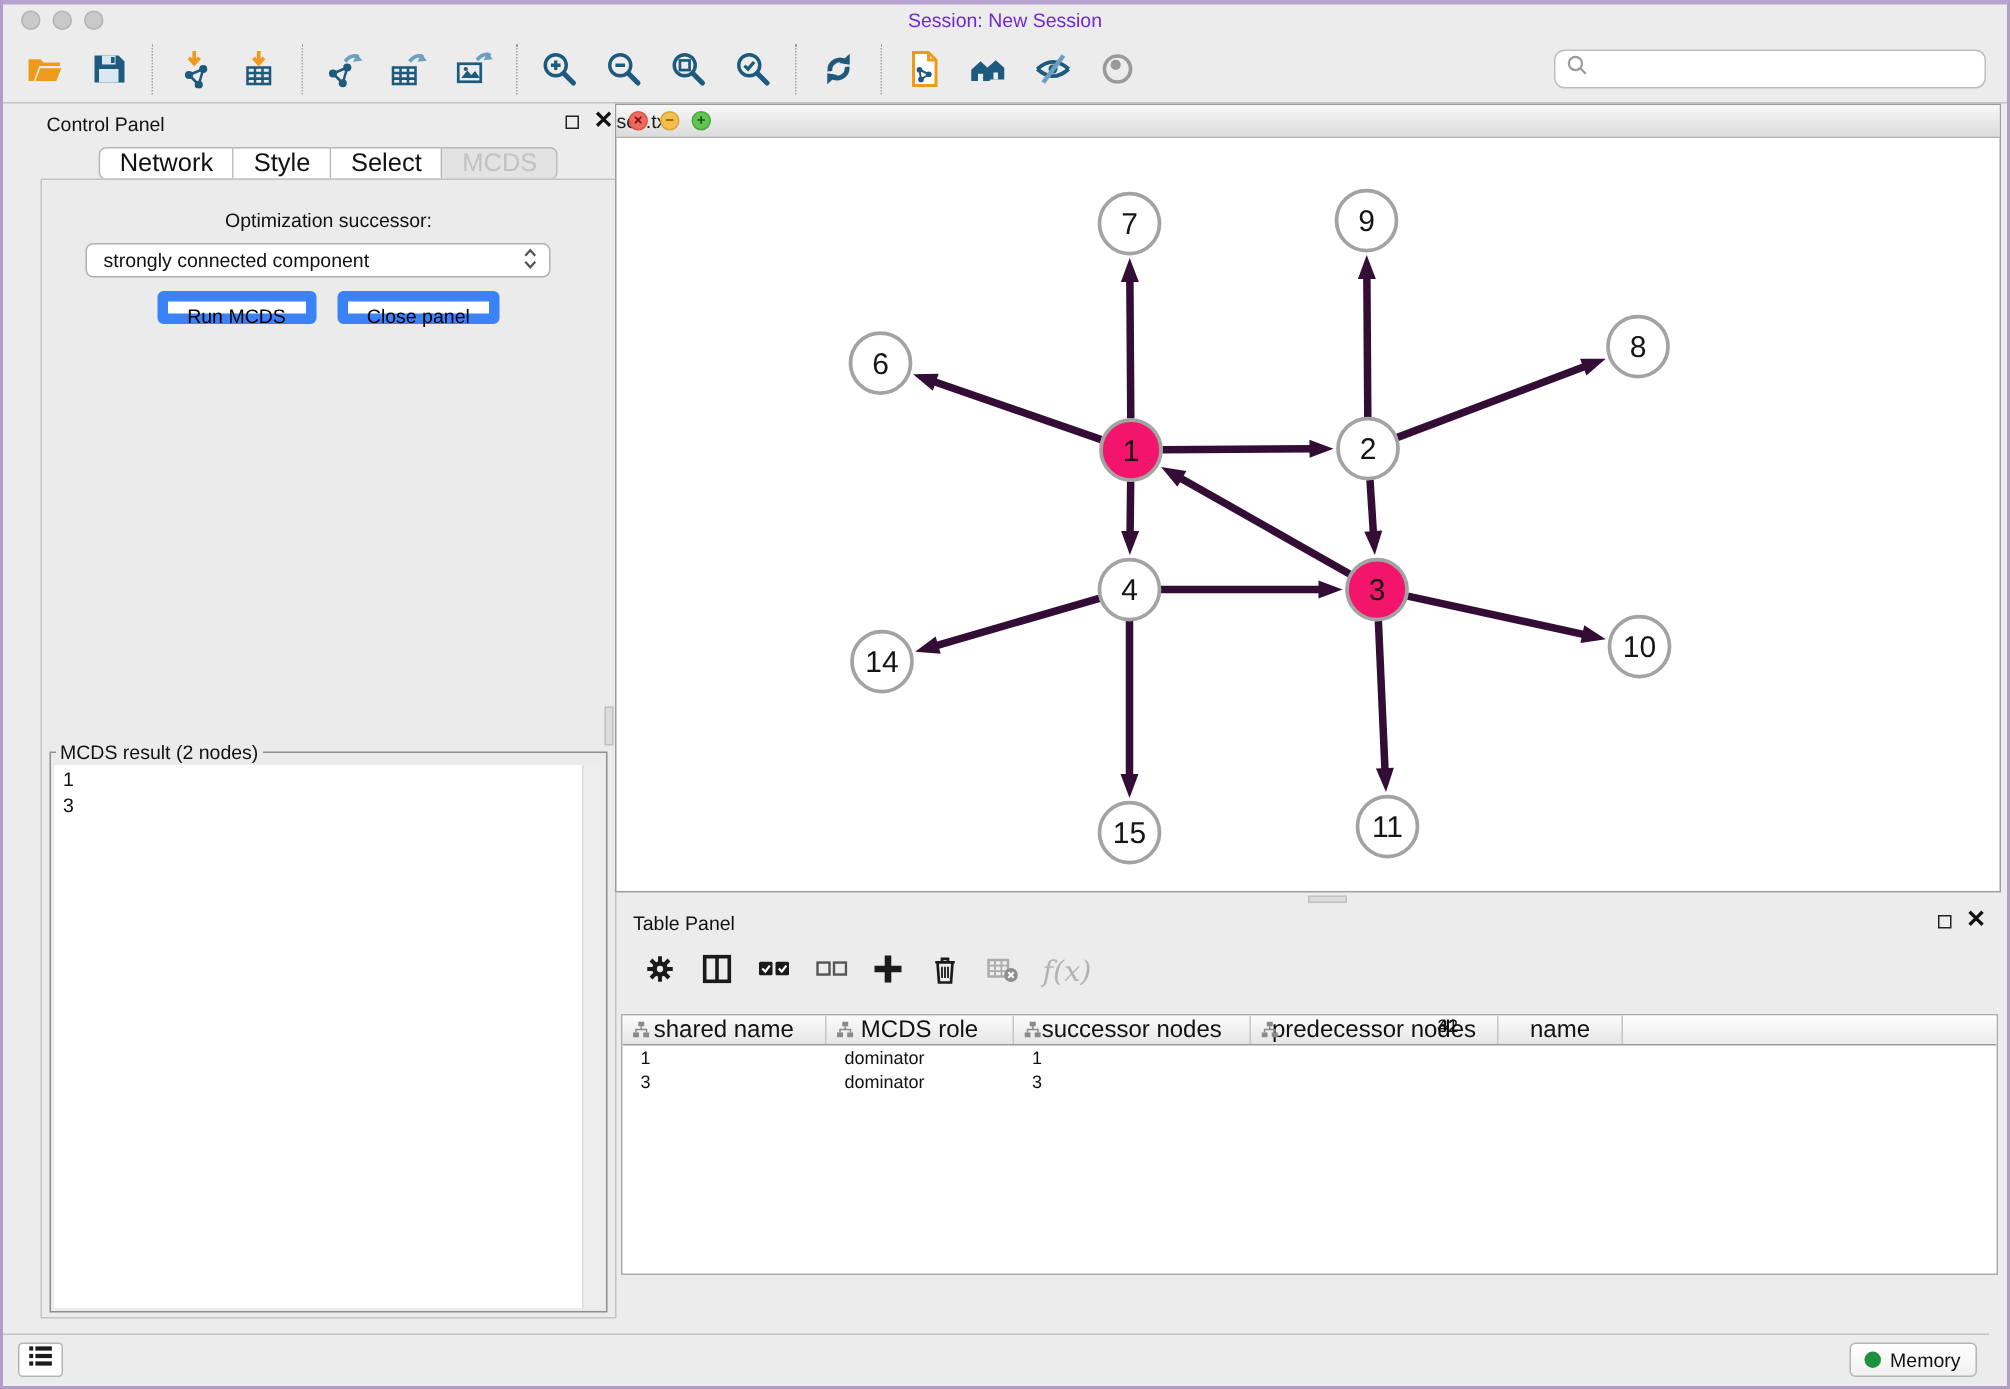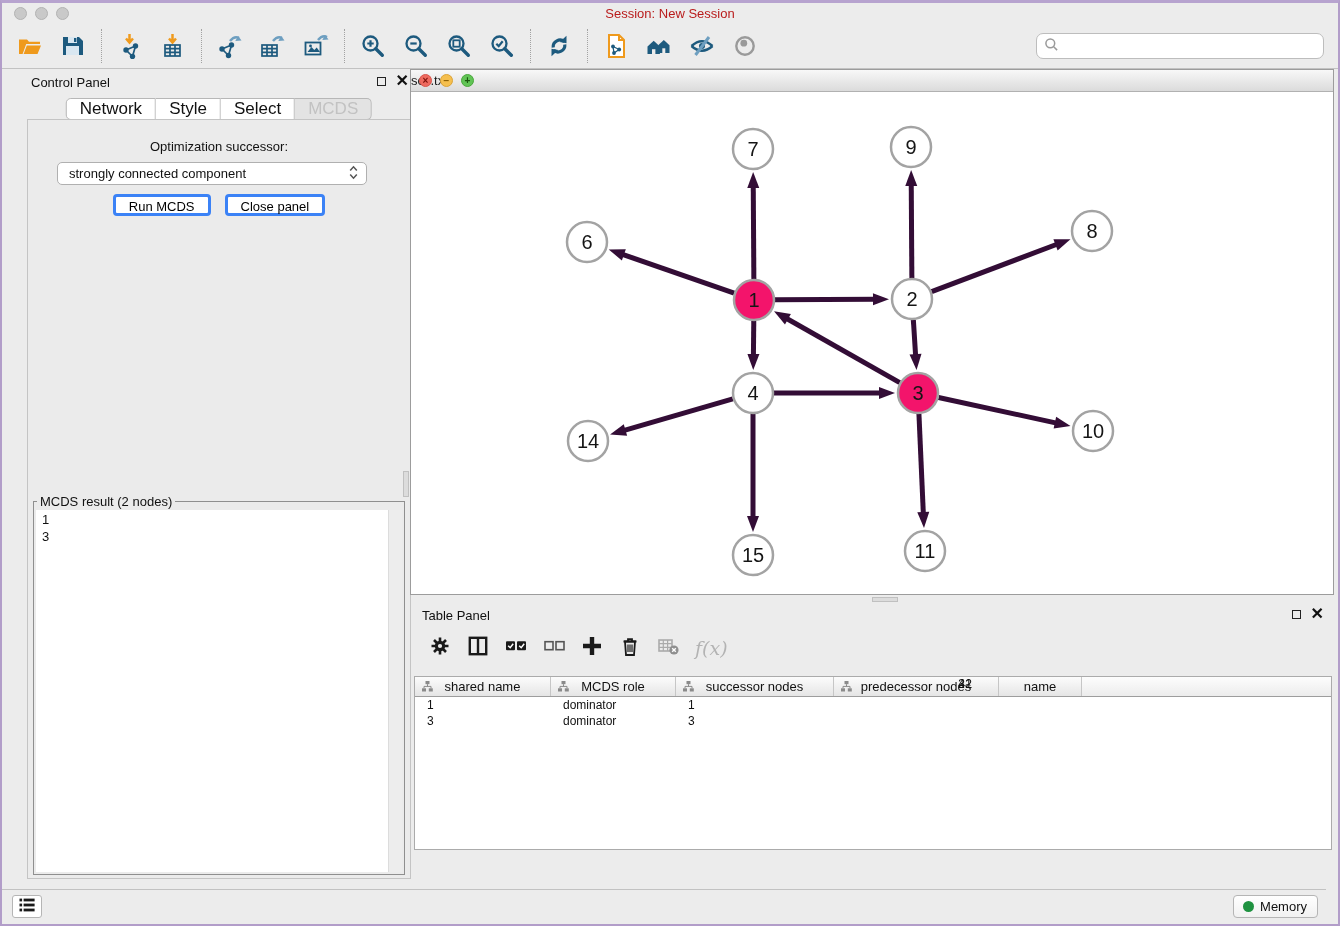--- a/index.html
+++ b/index.html
@@ -5,21 +5,21 @@
   html,body{margin:0;padding:0}
   body{
     position:relative;width:1340px;height:926px;box-sizing:border-box;
     background:#ececec;border:2px solid #b29dc9;border-top:3px solid #b7a3cf;
     overflow:hidden;font-family:"Liberation Sans",sans-serif;color:#111;
   }
   
   .titlebar{position:absolute;top:0;left:0;right:0;height:21px}
   .lights{position:absolute;left:12px;top:4px;display:flex;gap:8px}
   .light{width:13px;height:13px;border-radius:50%;background:#c9c9c9;border:1px solid #b3b3b3;box-sizing:border-box}
-  .wtitle{text-align:center;line-height:22px;font-size:13px;color:#b91c1c}
+  .wtitle{text-align:center;line-height:22px;font-size:13px;color:#6d28d9}
   .toolbar{position:absolute;top:21px;left:0;right:0;height:45px;border-bottom:1px solid #c2c2c2;
     display:flex;align-items:center;padding:0 10px;box-sizing:border-box}
   .tgroup{display:flex;align-items:center;gap:7px}
   .tsep{width:0;height:34px;border-left:1px dotted #a2a2a2;margin:0 10px}
   .tbtn{width:36px;height:38px;display:flex;align-items:center;justify-content:center}
   .search{margin-left:auto;margin-right:4px;width:288px;height:26px;background:#fff;border:1px solid #bdbdbd;
     border-radius:7px;display:flex;align-items:center;padding:0 7px;box-sizing:border-box;gap:4px}
   .search input{border:none;outline:none;flex:1;font-size:13px;background:transparent;font-family:"Liberation Sans",sans-serif}
   
   .main{position:absolute;top:66px;left:0;right:0;bottom:34px}
@@ -35,21 +35,21 @@
     border:1px solid #b7b7b7;border-left:none;color:#111;white-space:nowrap}
   .seg:first-child{border-left:1px solid #b7b7b7;border-radius:5px 0 0 5px}
   .seg:last-child{border-radius:0 5px 5px 0}
   .seg.active{background:#e3e3e3;color:#c2c2c2}
   .cbody{position:absolute;top:50px;left:8px;right:8px;bottom:11px;background:#ebebeb;border:1px solid #c4c4c4;box-sizing:border-box}
   .opt-label{margin-top:19px;text-align:center;font-size:13px}
   .opt-select{position:absolute;left:29px;top:42px;width:310px;height:23px;background:#fff;border:1px solid #b0b0b0;
     border-radius:5px;box-sizing:border-box;display:flex;align-items:center;font-size:13px;padding:0 8px 0 11px}
   .opt-select .val{flex:1}
   .btn-row{position:absolute;top:74px;width:100%;display:flex;justify-content:center;gap:14px}
-  .btn{height:22px;line-height:20px;padding:0 13px;background:#fff;border:3px solid #3b82f6;border-radius:4px;font-size:13px;box-sizing:border-box}
+  .btn{height:22px;line-height:20px;padding:0 13px;background:#fff;border:7px solid #3b82f6;border-radius:4px;font-size:13px;box-sizing:border-box}
   fieldset.result{position:absolute;left:5px;right:5px;top:374px;bottom:3px;border:1px solid #8f8f8f;margin:0;padding:1px 2px 2px 2px;background:#ebebeb}
   fieldset.result legend{font-size:13px;padding:0 3px;margin-left:1px}
   .result-inner{width:100%;height:100%;background:#fff;position:relative;box-sizing:border-box;
     font-size:13px;line-height:17px;padding:1px 6px;white-space:pre}
   .result-scroll{position:absolute;top:0;right:0;bottom:0;width:13px;background:#ededed;border-left:1px solid #dcdcdc}
   
   .vsplit{position:absolute;left:400px;top:0;width:8px;height:100%}
   .vhandle{position:absolute;top:402px;left:1px;width:4px;height:24px;background:#dcdcdc;border:1px solid #c0c0c0}
   .hsplit{position:absolute;top:526px;left:0;right:0;height:7px}
   .hhandle{position:absolute;left:50%;top:2px;width:24px;height:3px;background:#dcdcdc;border:1px solid #c0c0c0}
@@ -63,21 +63,21 @@
   .nl-yellow{background:#f5bf4e;border:1px solid #dba338;color:#8a5d00}
   .nl-green{background:#61c455;border:1px solid #4aa73c;color:#1a570e}
   .net-name{text-align:left;line-height:21px;font-size:13px;color:#1a1a1a}
   #graph{position:absolute;top:21px;left:0}
   
   .tablepanel{position:absolute;top:533px;left:0;right:0;bottom:0}
   .ttoolbar{position:absolute;top:26px;left:4px;height:40px;display:flex;align-items:center;gap:16px;padding-left:15px}
   .fx{font-family:"DejaVu Serif",serif;font-style:italic;font-size:19px;color:#b3b3b3}
   .tframe{position:absolute;top:74px;left:4px;right:2px;height:174px;background:#fff;border:1px solid #ababab;box-sizing:border-box;overflow:hidden}
   .thead{display:flex;height:19px;border-bottom:1px solid #9d9d9d;background:linear-gradient(#fcfcfc,#e5e5e5)}
-  .th{position:relative;display:flex;align-items:center;justify-content:center;font-size:13px;
+  .th{position:relative;display:flex;align-items:center;justify-content:center;font-size:16px;
     border-right:1px solid #c6c6c6;box-sizing:border-box;flex:none;height:100%}
   .th .sorticon{position:absolute;left:7px;top:4px}
   .th-fill{flex:1;border-right:none;background:linear-gradient(#fdfdfd,#ececec)}
   .tr{display:flex;height:16px;align-items:center;font-size:12px}
   .td{box-sizing:border-box;flex:none;overflow:hidden;white-space:nowrap}
   .td.left{padding-left:12px;text-align:left}
   .td.right{padding-right:16px;text-align:right}
   .btabs{position:absolute;bottom:5px;left:50%;transform:translateX(-50%);display:flex}
   
   .statusbar{position:absolute;bottom:0;left:0;right:12px;height:34px;border-top:1px solid #c2c2c2;background:#ececec}

